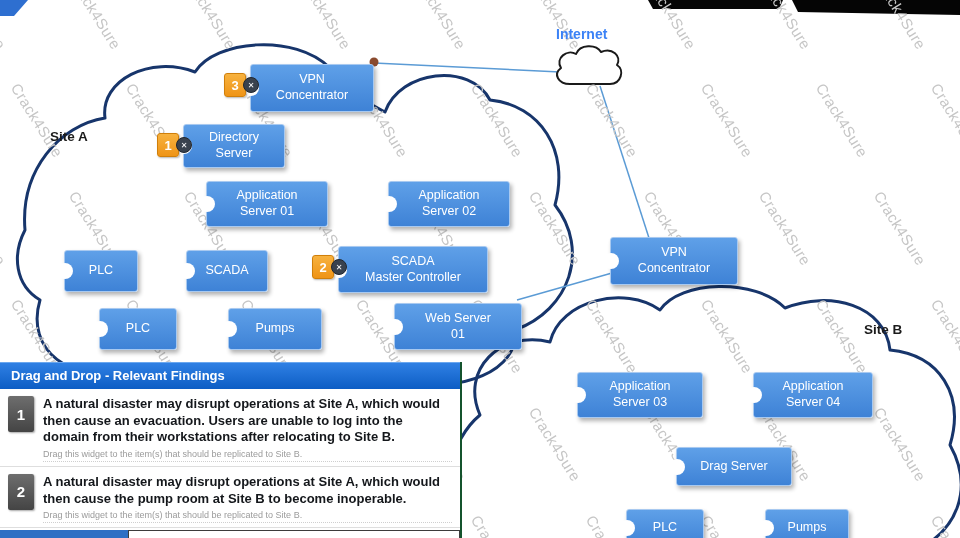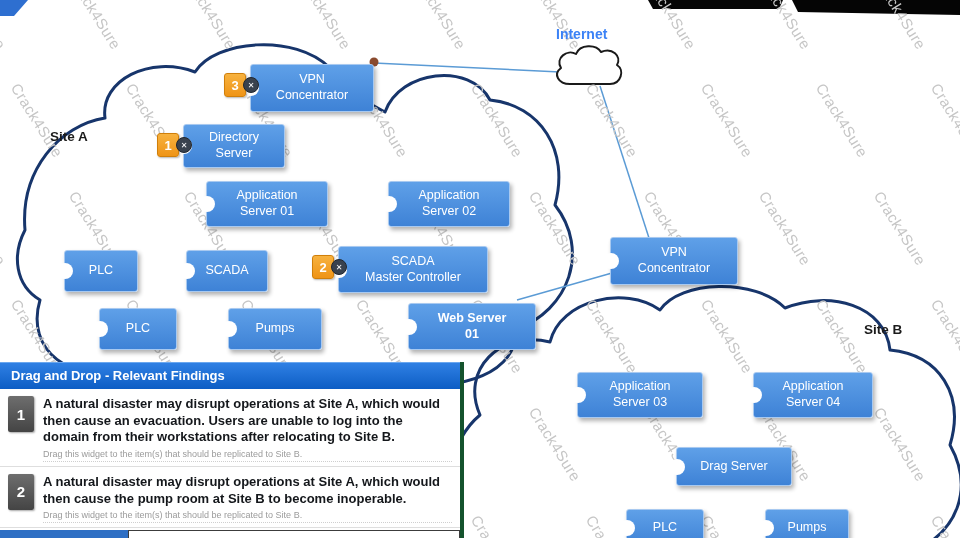--- a/index.html
+++ b/index.html
@@ -39,21 +39,21 @@
     border:1px solid #d07f0a;border-radius:3px;color:#fff;font-weight:bold;font-size:13px;
     display:flex;align-items:center;justify-content:center;box-shadow:1px 1px 2px rgba(0,0,0,.3);
   }
   .badge-x{
     width:14px;height:14px;margin-left:-3px;background:#39424e;border:1px solid #20262e;
     border-radius:50%;color:#fff;font-size:8px;display:flex;align-items:center;justify-content:center;
   }
   
   #findings-panel{
     position:absolute;left:0;top:362px;width:460px;height:176px;background:#fff;z-index:6;
-    border-right:4px solid #14532d;
+    border-right:2px solid #14532d;
   }
   .panel-header{
     height:26px;background:linear-gradient(180deg,#2f80e4,#0d5dc4);
     border-top:1px solid #6aa7ef;color:#fff;font-weight:bold;font-size:13px;
     line-height:26px;padding-left:11px;
   }
   #findings-list{height:142px;overflow:hidden;}
   .finding-item{display:flex;padding:7px 8px 4px 8px;border-bottom:1px solid #dedede;background:#fff;}
   .finding-num{
     flex:0 0 26px;height:36px;background:linear-gradient(180deg,#6e6e6e,#444);
@@ -204,21 +204,21 @@
         </span>
       </div>
       <div class="node" style="left: 99px; top: 308px; width: 76px; height: 40px;">
         <span class="notch"></span>
         <span class="node-label">PLC</span>
       </div>
       <div class="node" style="left: 228px; top: 308px; width: 92px; height: 40px;">
         <span class="notch"></span>
         <span class="node-label">Pumps</span>
       </div>
-      <div class="node" style="left: 408px; top: 303px; width: 126px; height: 45px; font-weight: bold;">
+      <div class="node" style="left: 394px; top: 303px; width: 126px; height: 45px;">
         <span class="notch"></span>
         <span class="node-label">Web Server
 01</span>
       </div>
       <div class="node" style="left: 610px; top: 237px; width: 126px; height: 46px;">
         <span class="notch"></span>
         <span class="node-label">VPN
 Concentrator</span>
       </div>
       <div class="node" style="left: 577px; top: 372px; width: 124px; height: 44px;">

